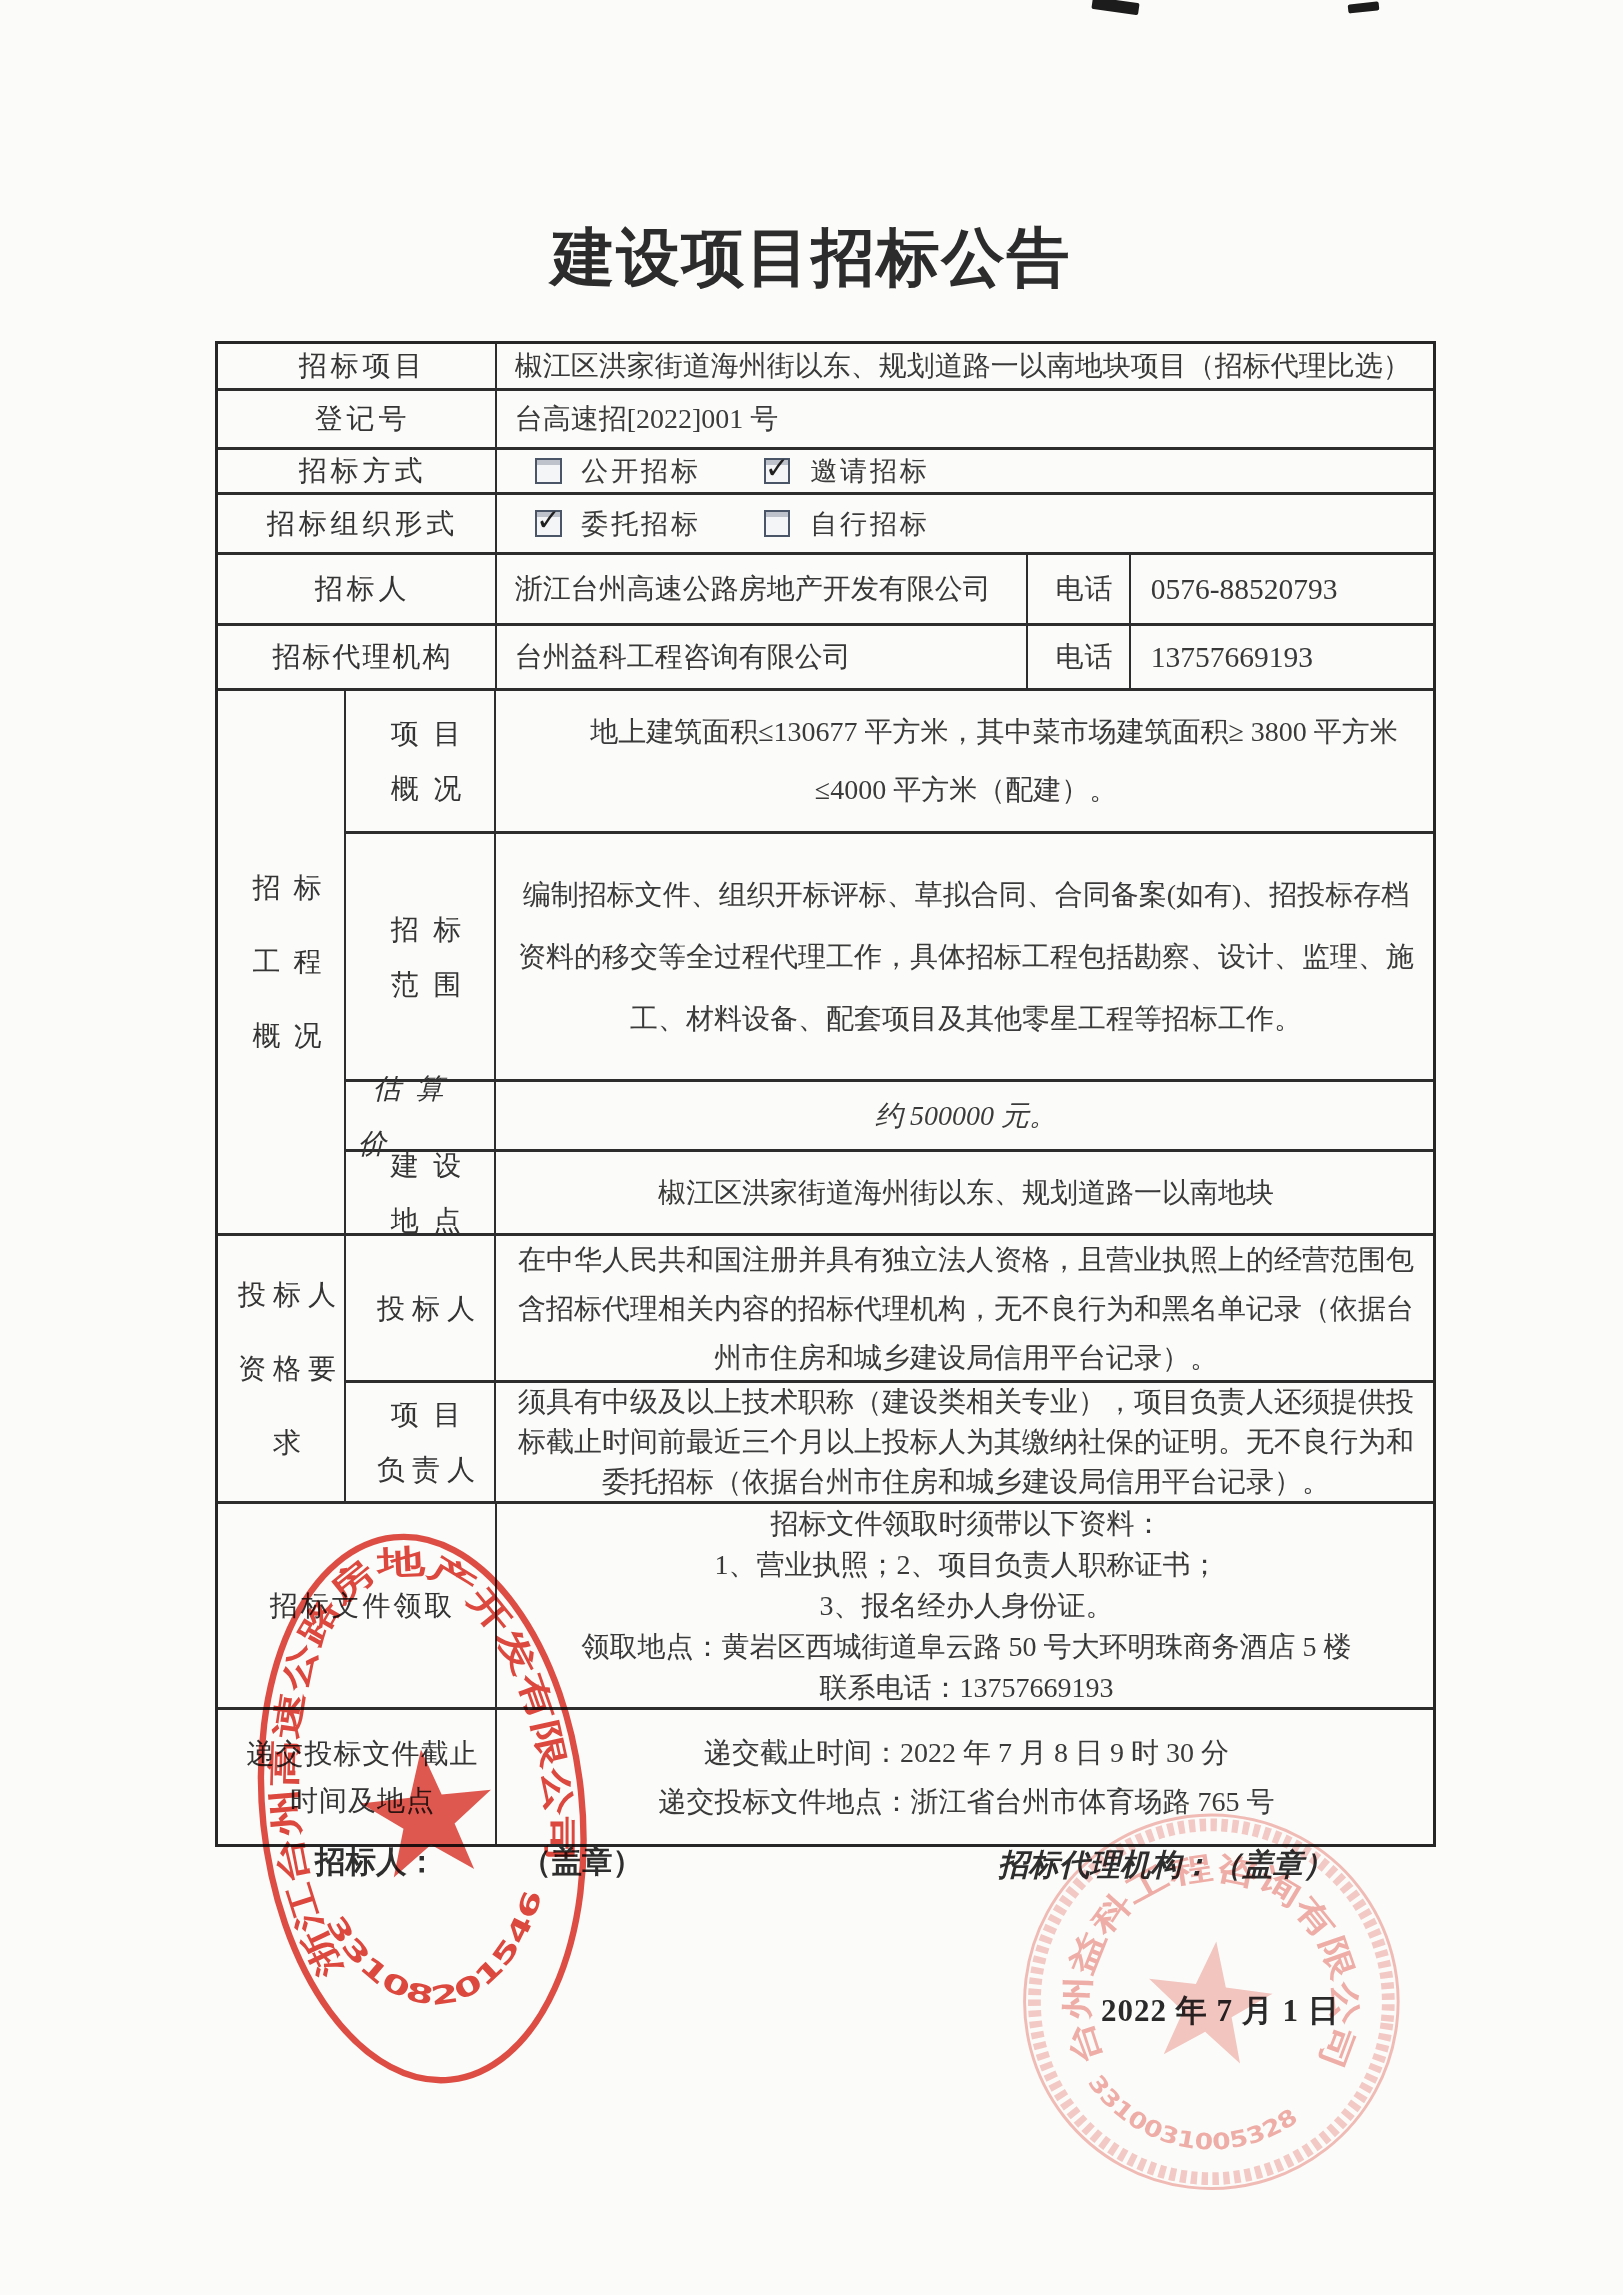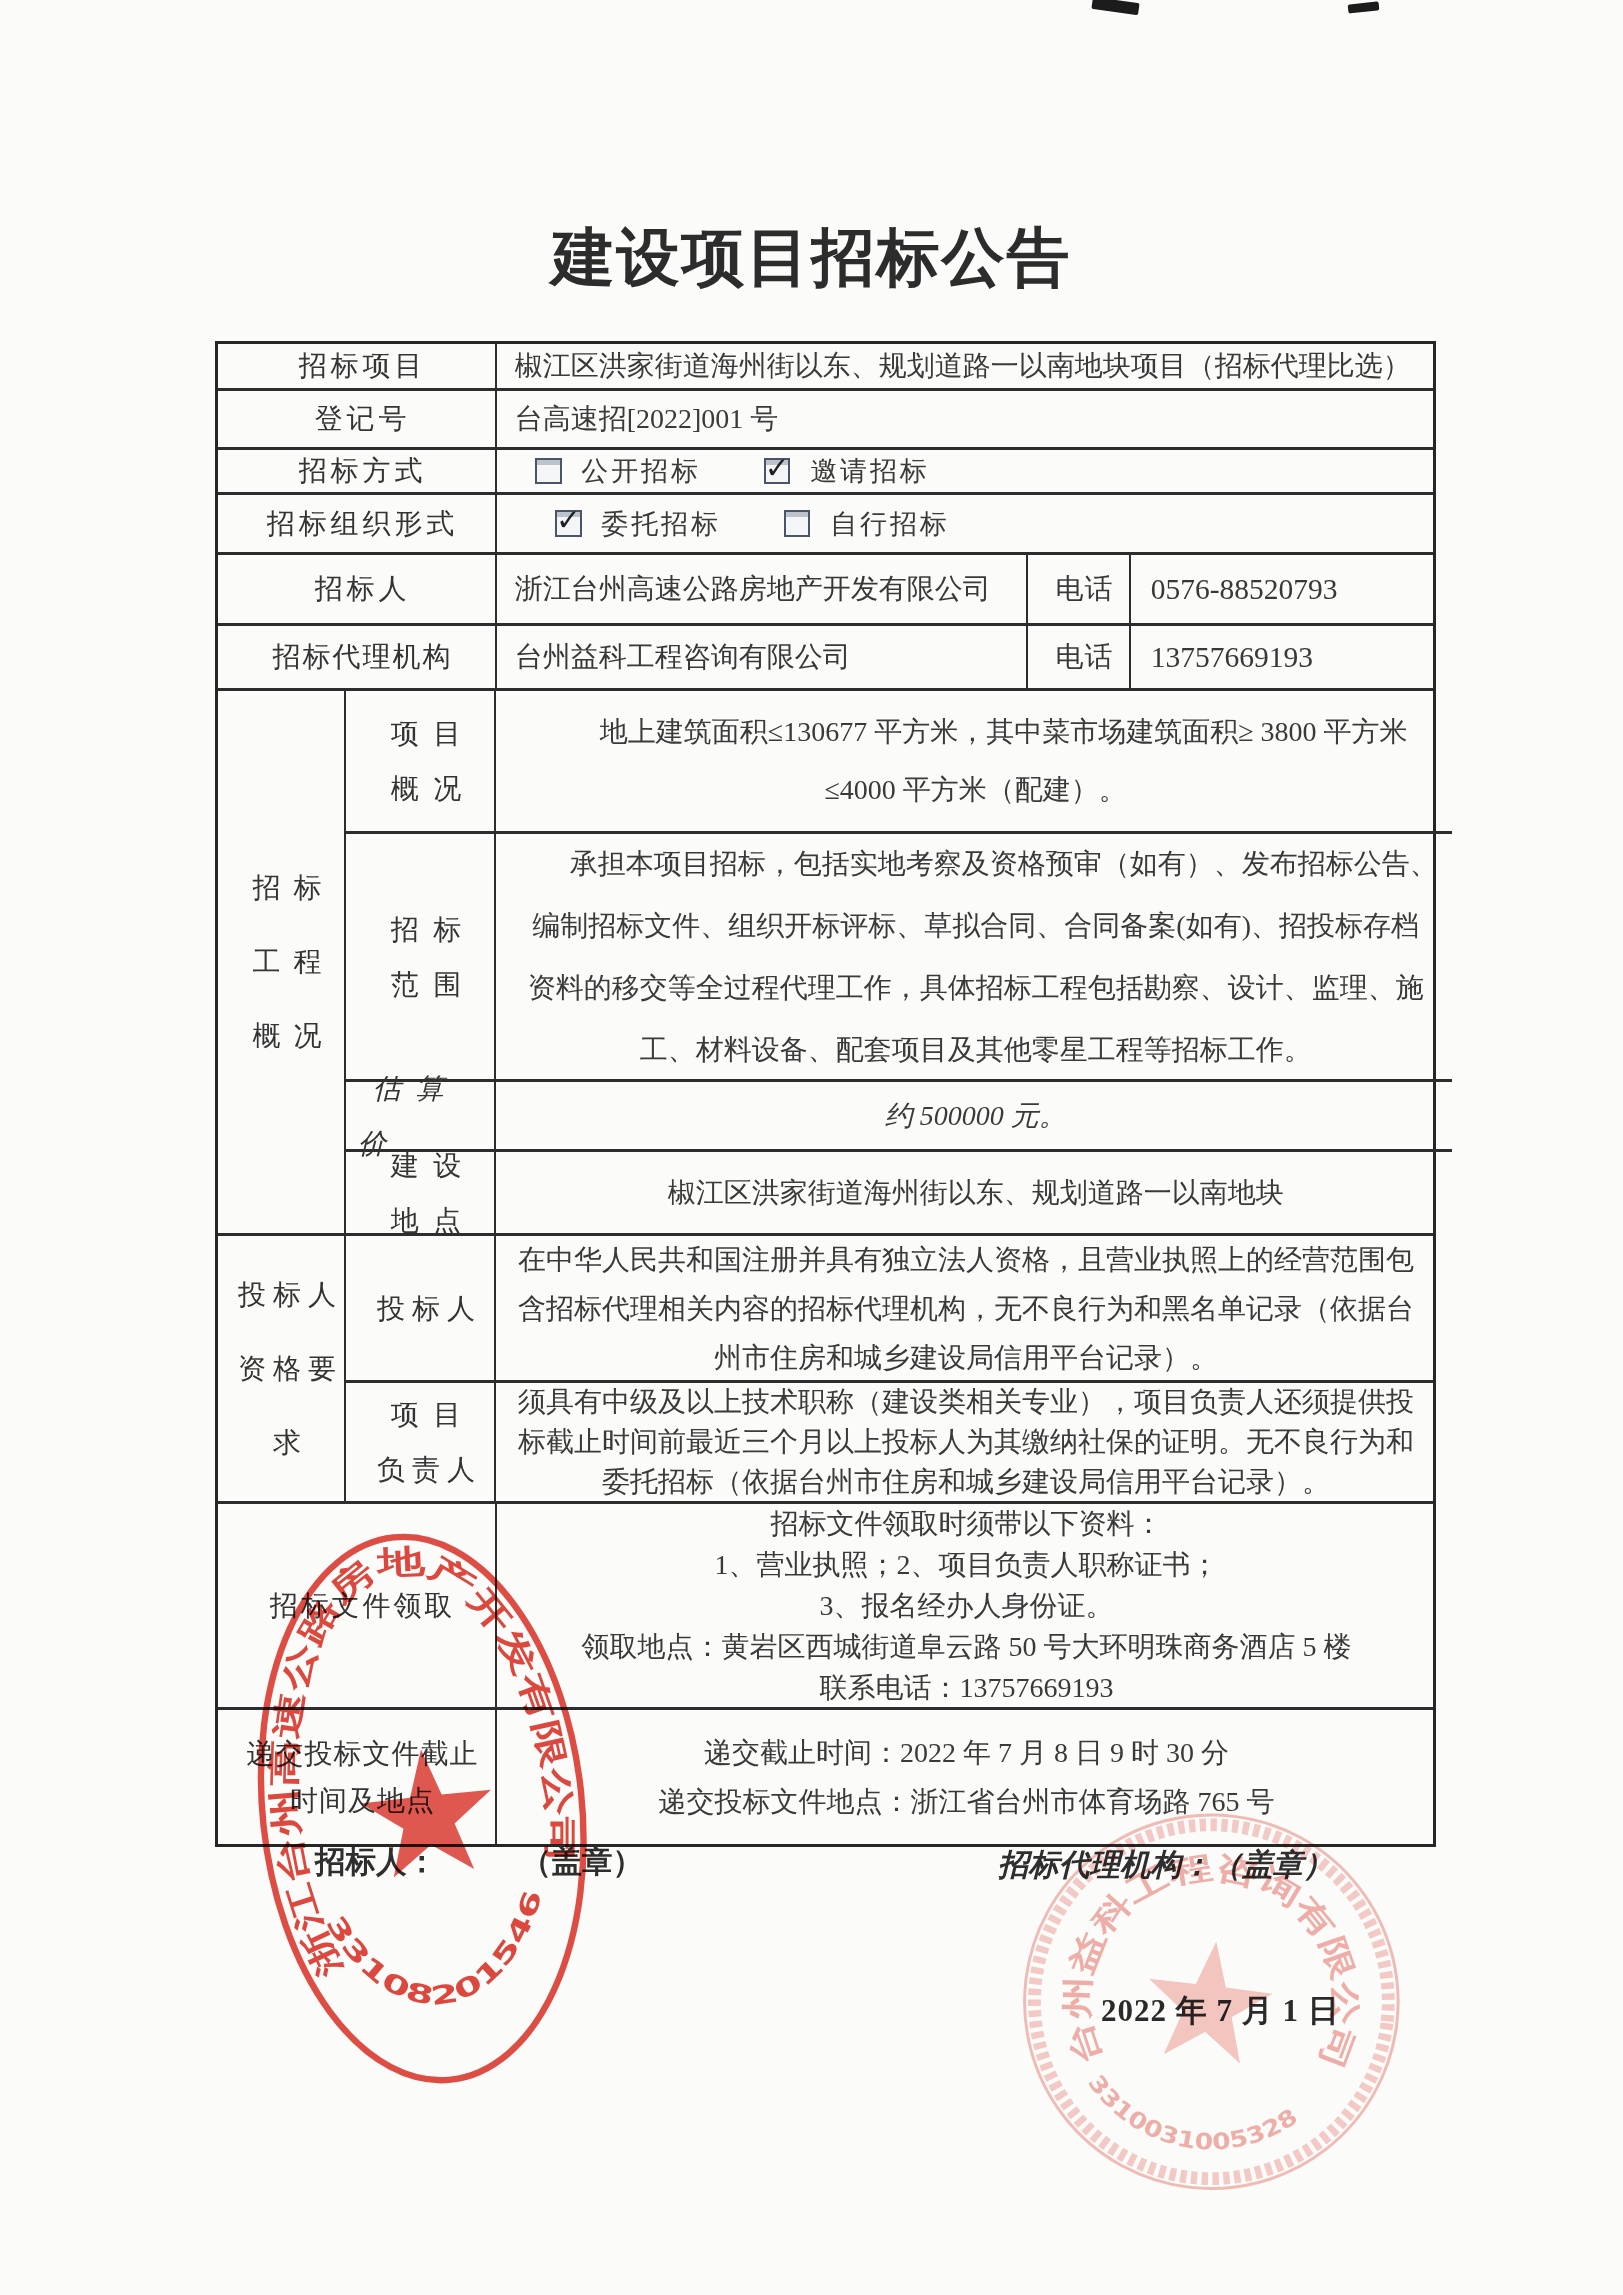--- a/index.html
+++ b/index.html
@@ -102,21 +102,21 @@
           <span class="mark"></span>
         </span>
       <span class="cb-label">公开招标</span>
       <span class="cbox opt2">
           <span class="mark">✓</span>
         </span>
       <span class="cb-label">邀请招标</span>
     </div>
   </div>
 
-  <div class="trow" style="height:60px;gap:20px;">
+  <div class="trow" style="height:60px;">
     <div class="cell c-label rborder">招标组织形式</div>
     <div class="cell c-content cb-wrap" style="padding-left:38px;">
       <span class="cbox">
           <span class="mark">✓</span>
         </span>
       <span class="cb-label">委托招标</span>
       <span class="cbox opt2">
           <span class="mark"></span>
         </span>
       <span class="cb-label">自行招标</span>
@@ -153,21 +153,20 @@
             <div class="tline">　　地上建筑面积≤130677 平方米，其中菜市场建筑面积≥ 3800 平方米</div>
             <div class="tline">≤4000 平方米（配建）。</div>
           </div>
       </div>
       <div class="srow" style="height:248px;">
         <div class="sub-label rborder">
           <div class="vline">招标</div>
           <div class="vline">范围</div>
         </div>
         <div class="cell c-content lines lh-scope">
-            <div class="tline">　　承担本项目招标，包括实地考察及资格预审（如有）、发布招标公告、</div>
             <div class="tline">编制招标文件、组织开标评标、草拟合同、合同备案(如有)、招投标存档</div>
             <div class="tline">资料的移交等全过程代理工作，具体招标工程包括勘察、设计、监理、施</div>
             <div class="tline">工、材料设备、配套项目及其他零星工程等招标工作。</div>
           </div>
       </div>
       <div class="srow" style="height:70px;font-style:italic;">
         <div class="sub-label rborder">
           <div class="vline">估算价</div>
         </div>
         <div class="cell c-content lines r10">

